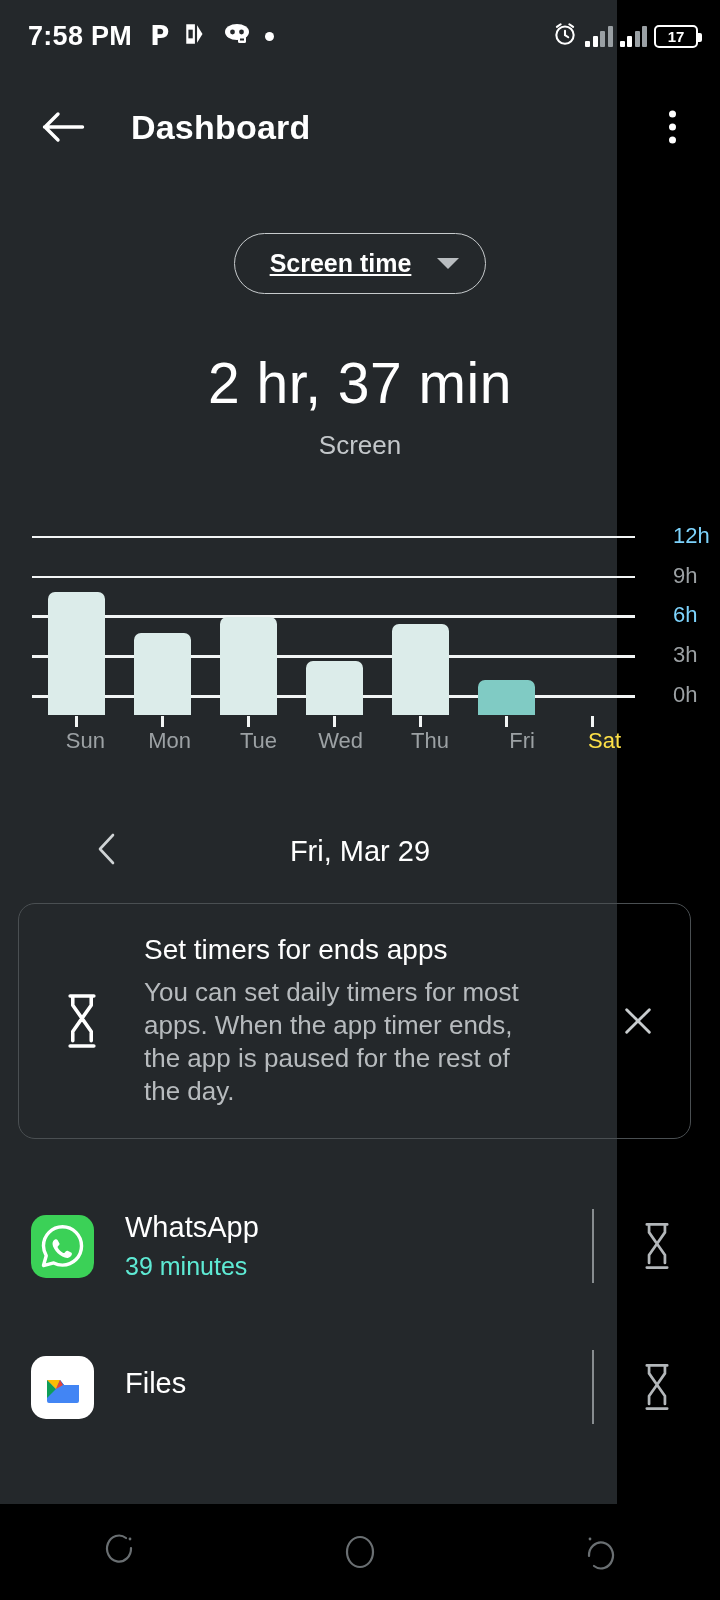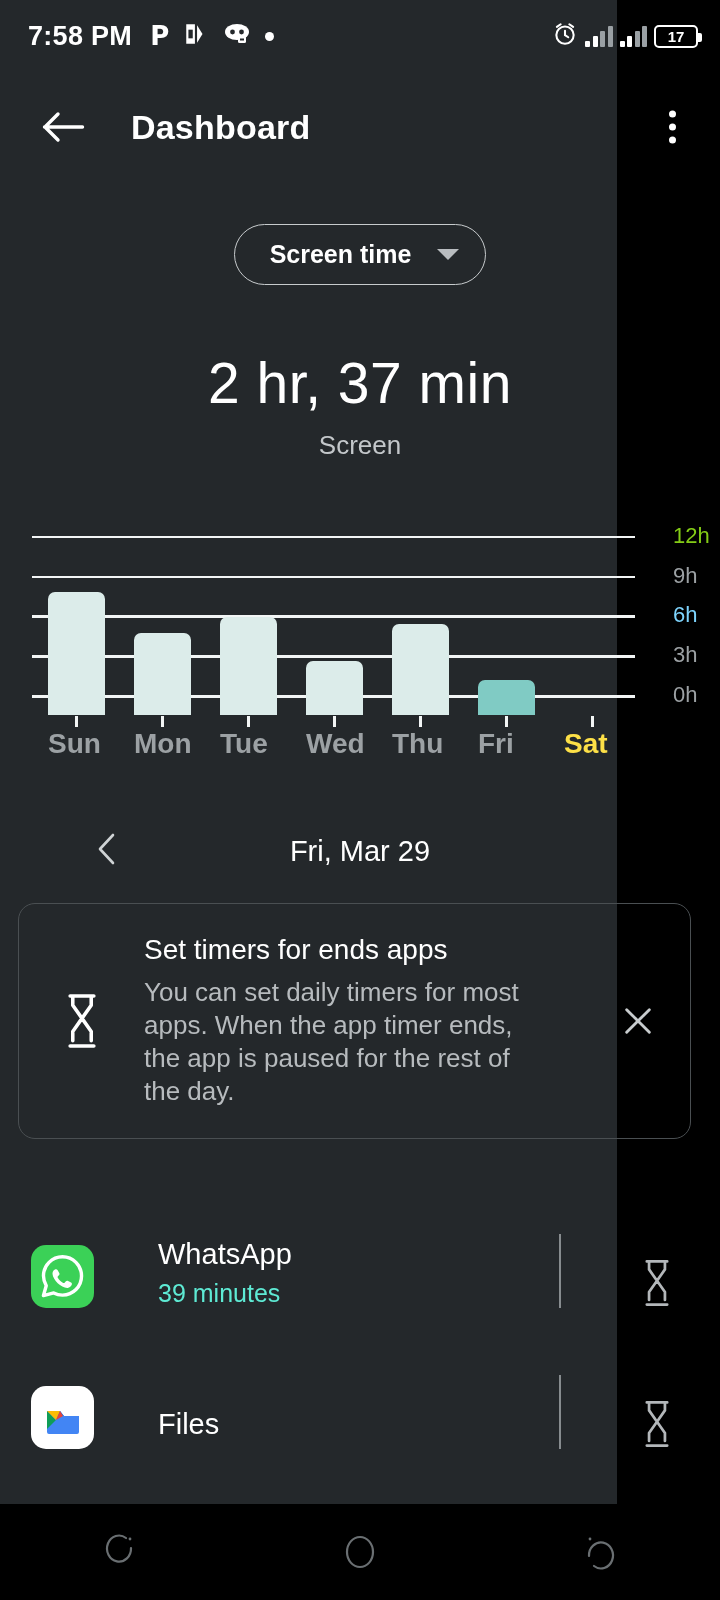--- a/index.html
+++ b/index.html
@@ -60,21 +60,21 @@
   }
   .back-btn { width: 76px; margin-left: 26px; display: flex; align-items: center; justify-content: center; }
   .appbar-title { font-size: 34px; font-weight: bold; margin-left: 29px; color: #fff; letter-spacing: .2px; }
   .overflow-btn {
     position: absolute; right: 36px; top: 50%; transform: translateY(-50%);
     display: flex; flex-direction: column; gap: 6px; padding: 8px;
   }
   .overflow-btn i { display: block; width: 7px; height: 7px; border-radius: 50%; background: #fff; }
 
   
-  .chip-wrap { position: absolute; top: 224px; left: 0; width: 720px; display: flex; justify-content: center; }
+  .chip-wrap { position: absolute; top: 233px; left: 0; width: 720px; display: flex; justify-content: center; text-decoration: underline; }
   .chip {
     display: flex; align-items: center; gap: 26px;
     height: 61px; padding: 0 26px 0 35px;
     border: 1.6px solid #c7cbcd; border-radius: 31px;
     background: transparent;
   }
   .chip-label { font-size: 25px; color: #fff; font-weight: bold; }
   .chip-caret {
     width: 0; height: 0;
     border-left: 11px solid transparent;
@@ -98,22 +98,22 @@
   .bars { position: absolute; left: 0; bottom: 0; width: 100%; height: 175px; }
   .bar {
     position: absolute; bottom: 0; width: 57px;
     border-radius: 7px 7px 0 0;
     background: #dcecea;
   }
   .bar.hl { background: #80cbc4; }
   .tick { position: absolute; top: 196px; width: 3px; height: 11px; background: #f2f5f5; }
   .daylabels { position: absolute; left: 32px; top: 208px; width: 603px; height: 30px; }
   .daylabel {
-    position: absolute; top: 0; width: 57px; text-align: left;
-    font-size: 28px; color: #9ca1a4; font-weight: bold;
+    position: absolute; top: 0; width: 57px; text-align: right;
+    font-size: 22px; color: #9ca1a4;
   }
 
   
   .datenav {
     position: absolute; top: 818px; left: 0; width: 720px; height: 66px;
     display: flex; align-items: center;
   }
   .datenav-prev { position: absolute; left: 86px; top: 50%; transform: translateY(-50%); padding: 10px; }
   .datenav-label { width: 100%; text-align: center; font-size: 29px; color: #fff; }
 
@@ -126,21 +126,21 @@
   }
   .card-icon { width: 125px; display: flex; align-items: center; justify-content: center; }
   .card-body { flex: 1; padding-right: 12px; }
   .card-title { font-size: 28px; color: #fff; margin-bottom: 10px; }
   .card-text  { font-size: 26px; color: #b7bbbe; line-height: 1.27; max-width: 400px; }
   .card-close { width: 104px; display: flex; align-items: center; justify-content: center; }
 
   
   .app-row {
     position: absolute; left: 0; width: 720px; height: 124px;
-    display: flex; align-items: flex-end; gap: 33px;
+    display: flex; align-items: center;
   }
   .app-icon-wrap { width: 125px; display: flex; align-items: center; justify-content: center; }
   .app-icon { width: 63px; height: 63px; border-radius: 15px; position: relative; overflow: hidden; }
   .app-icon.whatsapp { background: #3bd157; }
   .app-icon.files { background: #ffffff; display: flex; align-items: center; justify-content: center; }
   .app-meta { flex: 1; }
   .app-name { font-size: 29px; color: #fff; margin-bottom: 8px; }
   .app-time { font-size: 25px; color: #5eead4; }
   .app-divider { width: 2px; height: 74px; background: #878c8f; margin-right: 0; }
   .app-action { width: 126px; display: flex; align-items: center; justify-content: center; }
@@ -238,21 +238,21 @@
           <div class="grid-line" style="top: 135.227px; background: rgb(242, 245, 245);"></div>
           <div class="grid-line" style="top: 95.4545px; background: rgb(242, 245, 245);"></div>
           <div class="grid-line" style="top: 55.6818px; background: rgb(242, 245, 245);"></div>
           <div class="grid-line" style="top: 15.9091px; background: rgb(242, 245, 245);"></div>
         </div>
       <div id="axislabels">
           <div class="axis-label" style="top: 175px; color: rgb(156, 161, 164);">0h</div>
           <div class="axis-label" style="top: 135.227px; color: rgb(156, 161, 164);">3h</div>
           <div class="axis-label" style="top: 95.4545px; color: #7dd3fc;">6h</div>
           <div class="axis-label" style="top: 55.6818px; color: rgb(156, 161, 164);">9h</div>
-          <div class="axis-label" style="top: 15.9091px; color: #84cc16;">12h</div>
+          <div class="axis-label" style="top: 15.9091px; color: #7dd3fc;">12h</div>
         </div>
       <div class="bars" id="bars">
           <div class="bar" title="9 hr 18 min" style="left: 16px; width: 57px; height: 123.295px; background: rgb(220, 236, 234);"></div>
           <div class="bar" title="6 hr 12 min" style="left: 102px; width: 57px; height: 82.197px; background: rgb(220, 236, 234);"></div>
           <div class="bar" title="7 hr 24 min" style="left: 188px; width: 57px; height: 98.1061px; background: rgb(220, 236, 234);"></div>
           <div class="bar" title="4 hr 6 min" style="left: 274px; width: 57px; height: 54.3561px; background: rgb(220, 236, 234);"></div>
           <div class="bar" title="6 hr 54 min" style="left: 360px; width: 57px; height: 91.4773px; background: rgb(220, 236, 234);"></div>
           <div class="bar hl" title="2 hr 37 min" style="left: 446px; width: 57px; height: 34.7348px; background: rgb(128, 203, 196);"></div>
         </div>
       <div id="ticks">

